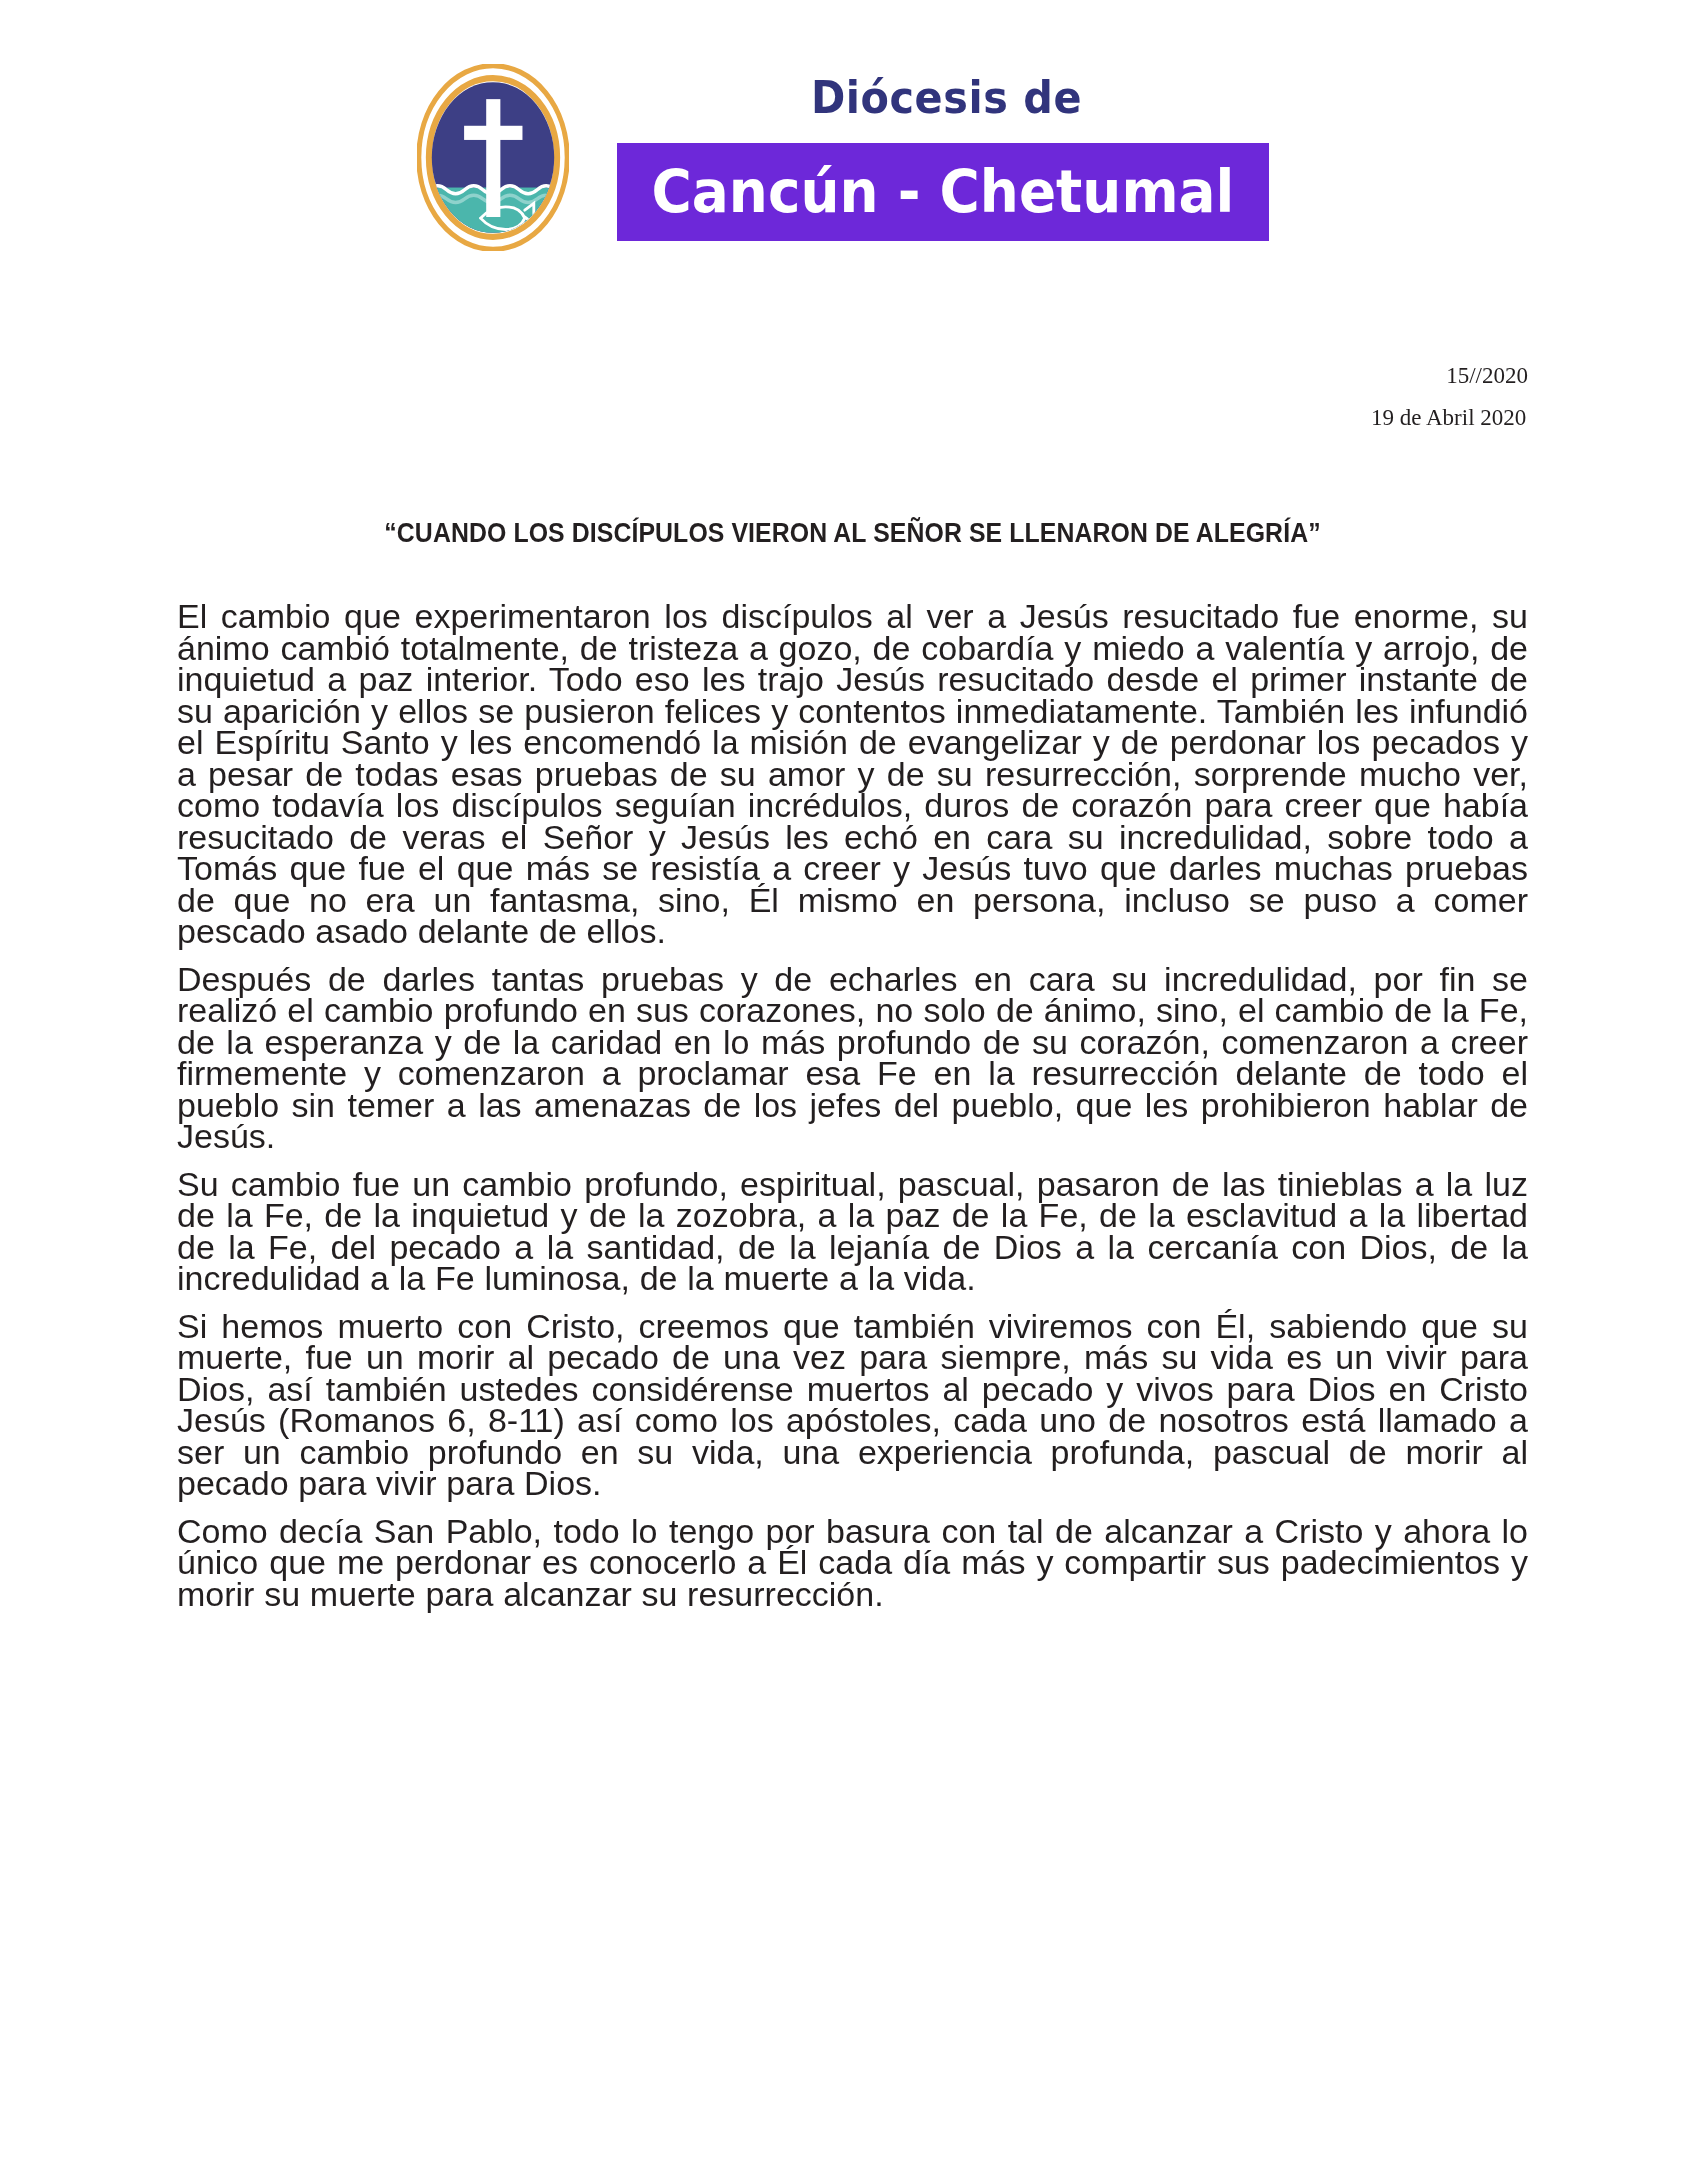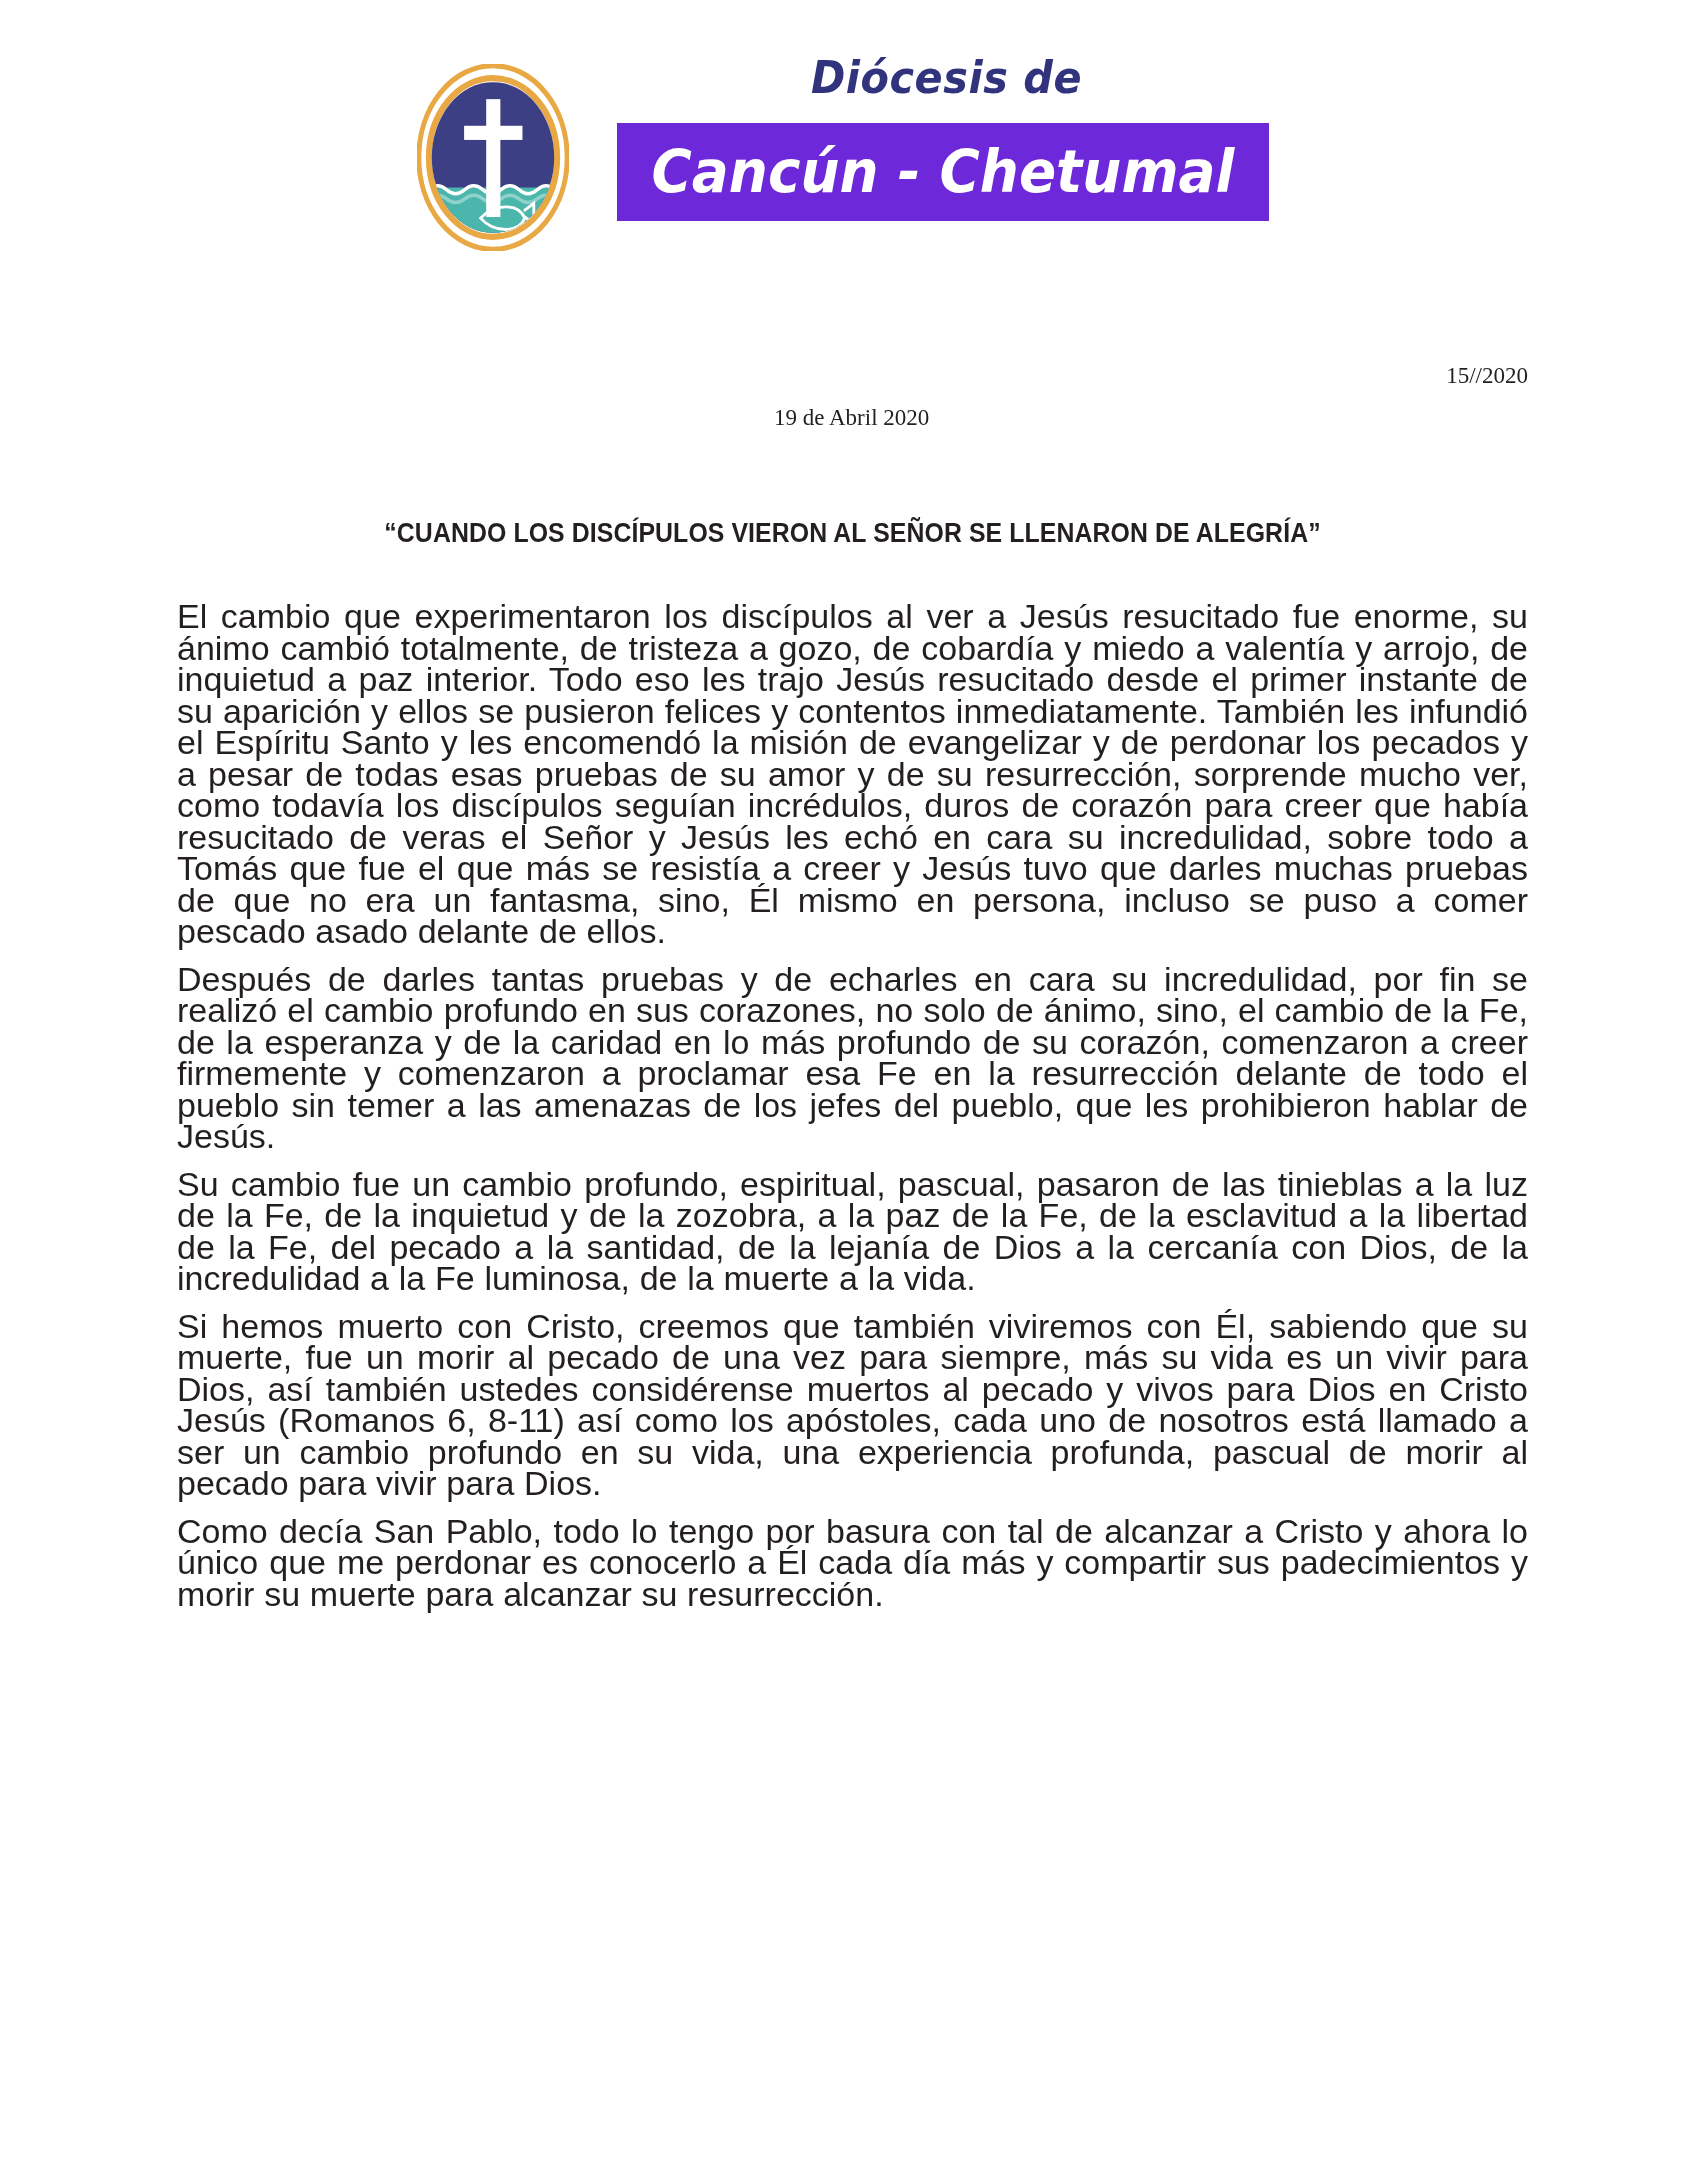--- a/index.html
+++ b/index.html
@@ -30,24 +30,23 @@
     left: 417px;
     top: 64px;
     width: 152px;
     height: 187px;
   }
   .emblem svg { display: block; width: 152px; height: 187px; }
 
   .logo-wordmark {
     position: absolute;
     left: 612px;
-    top: 52px;
+    top: 72px;
     width: 663px;
     height: 176px;
-    font-style: italic;
   }
   .logo-line1 {
     position: absolute;
     left: 34px;
     top: 0px;
     width: 601px;
     text-align: center;
     font-family: "DejaVu Sans", sans-serif;
     font-weight: bold;
     font-size: 44px;
@@ -92,21 +91,21 @@
     left: 177px;
     top: 352px;
     width: 1351px;
     text-align: right;
     font-family: "Liberation Serif", serif;
     font-size: 23px;
     line-height: 36px;
     color: #231f20;
   }
   .date-line { display: block; margin-top: 6px; }
-  .date-line.second { padding-right: 1.7px; text-align: center; }
+  .date-line.second { padding-right: 1.7px; }
 
   
   .doc-title {
     position: absolute;
     left: 177px;
     top: 516px;
     width: 1351px;
     text-align: center;
     font-family: "Liberation Sans Narrow", "Liberation Sans", sans-serif;
     font-weight: bold;

